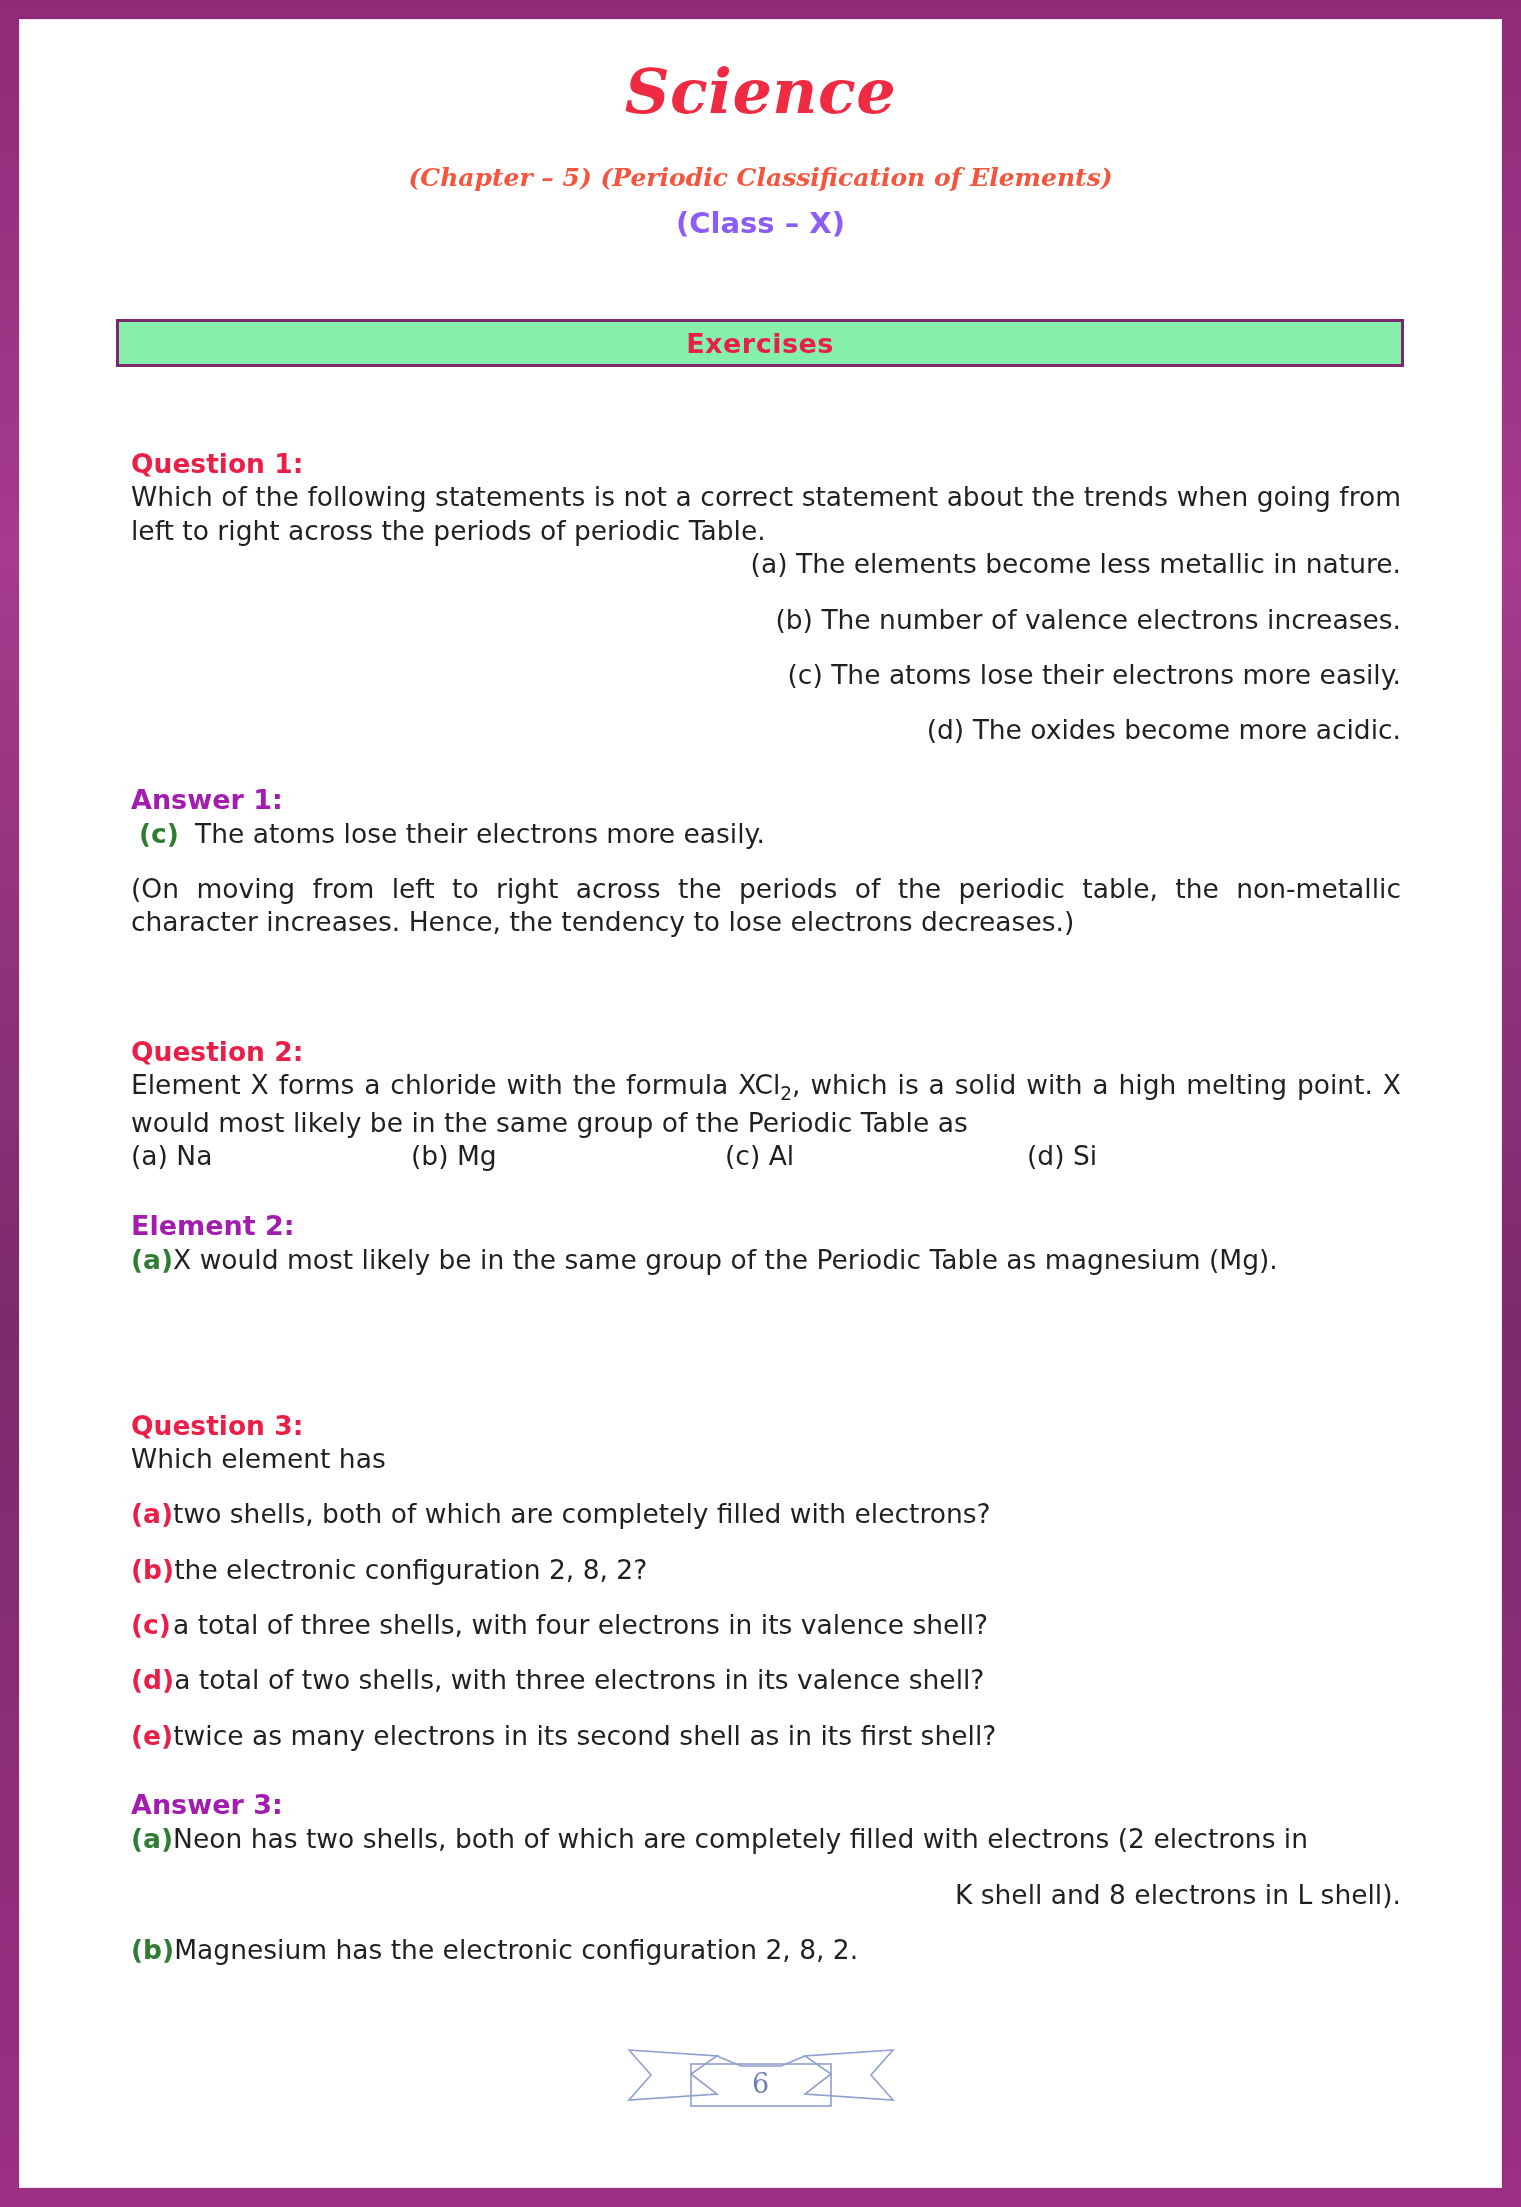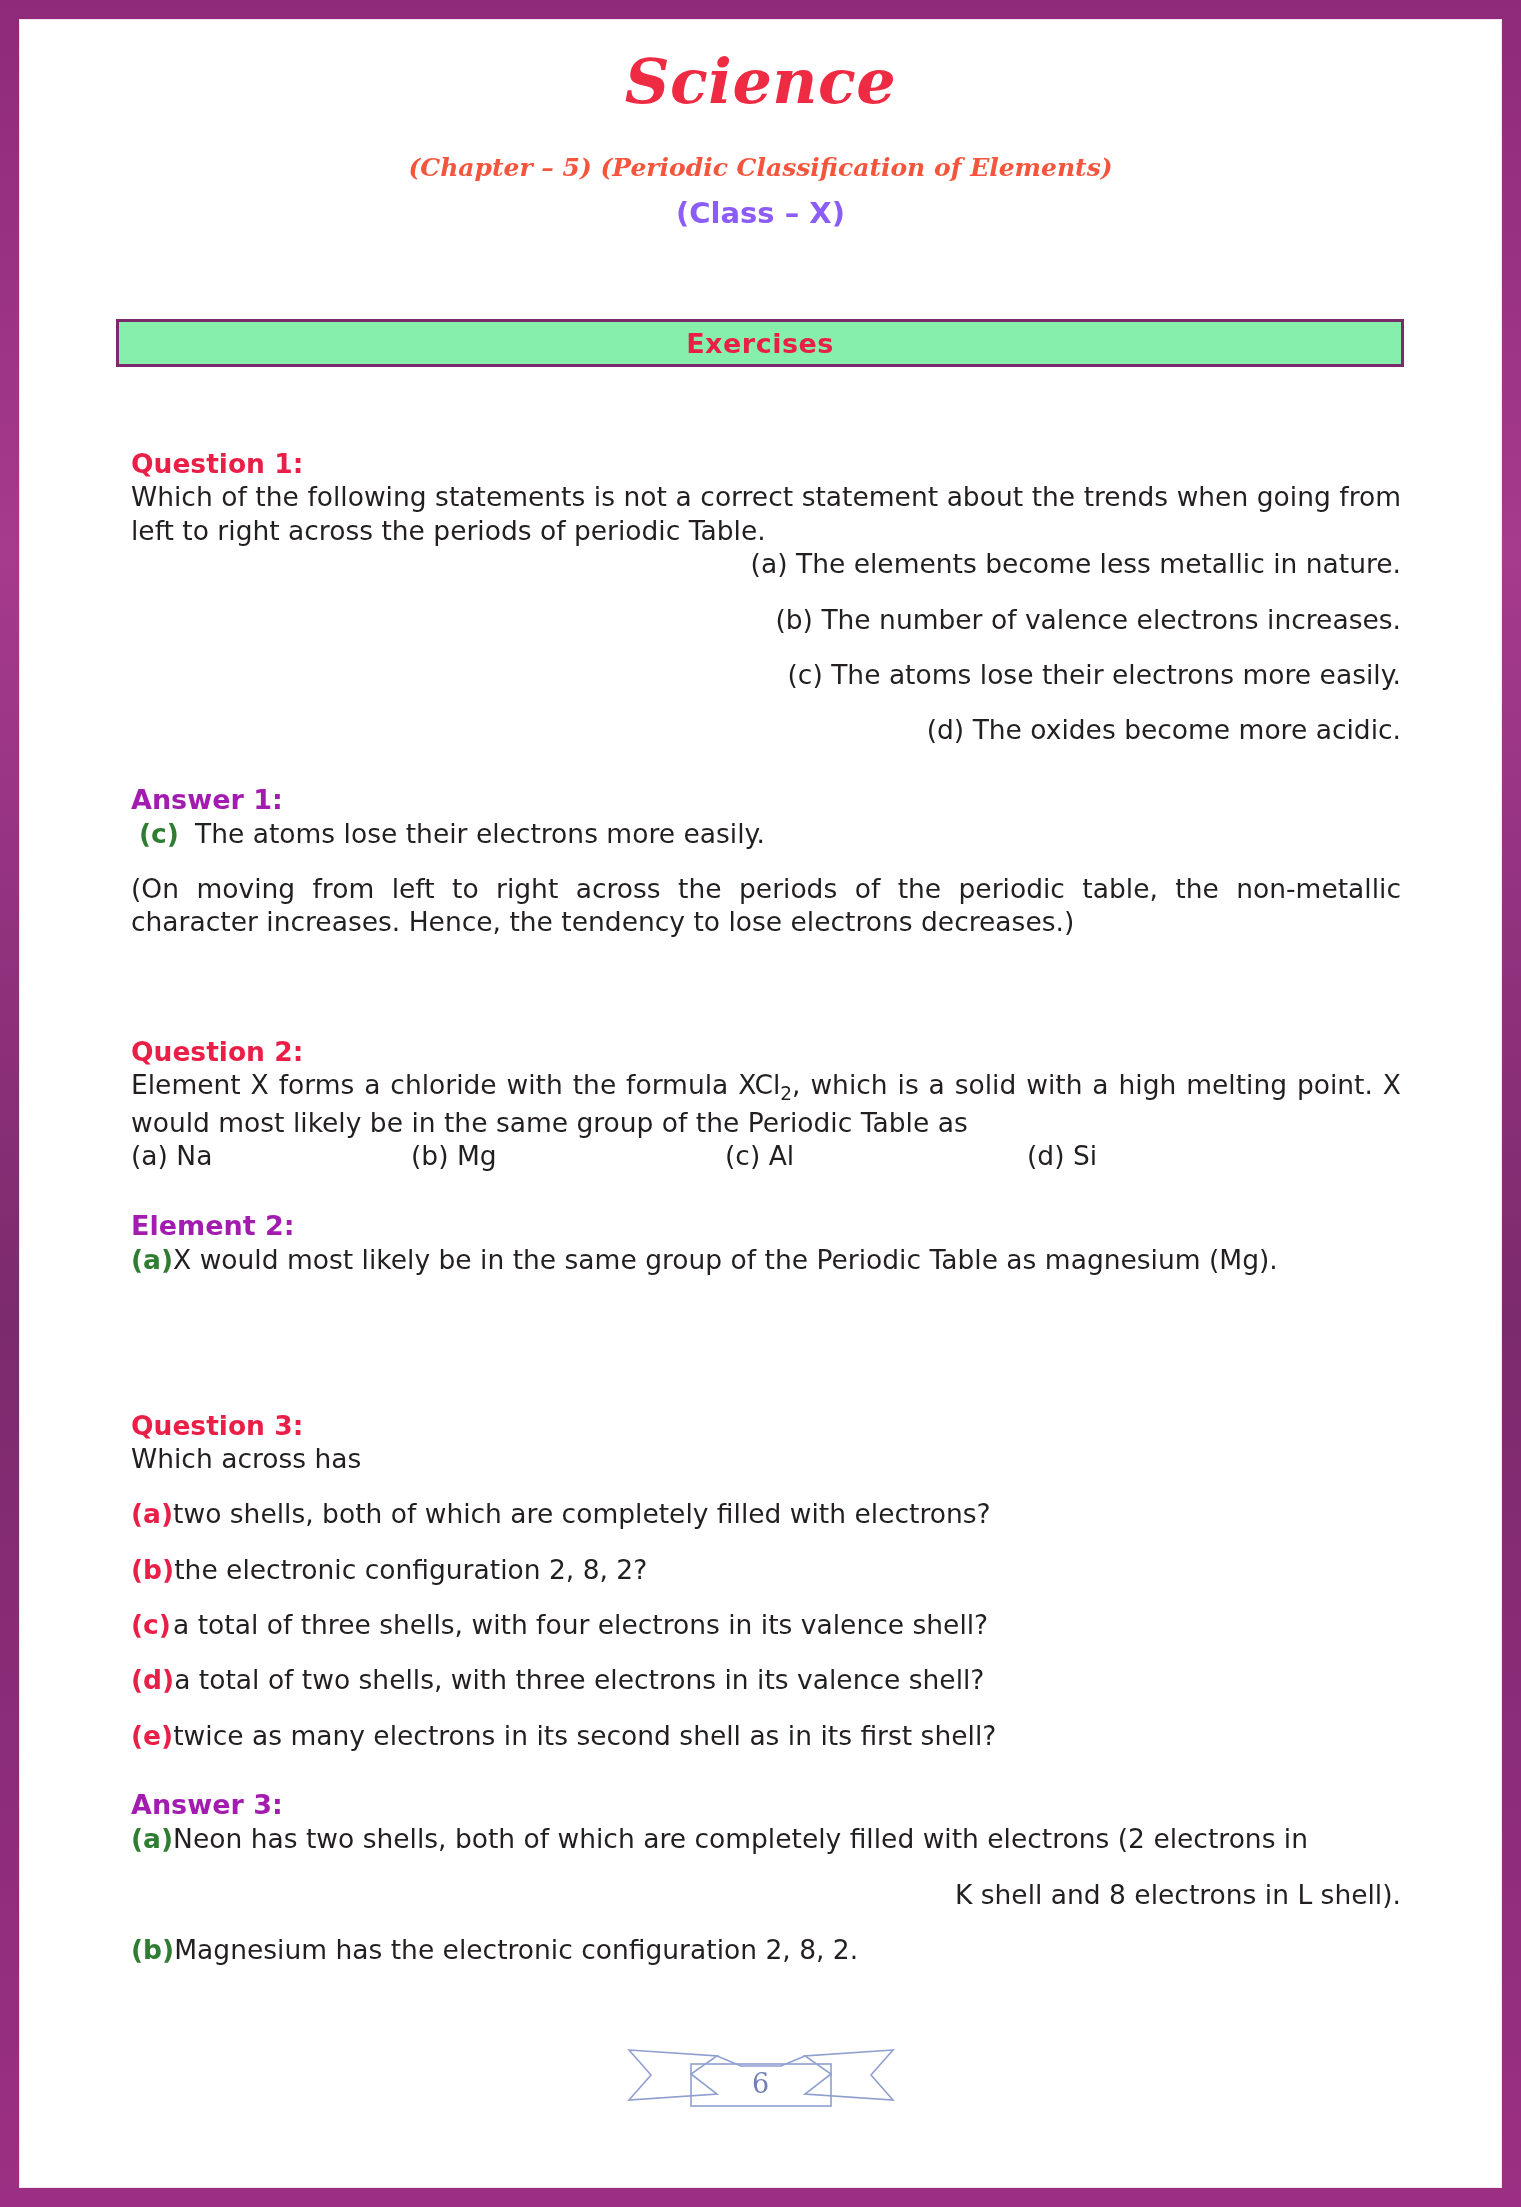--- a/index.html
+++ b/index.html
@@ -43,21 +43,21 @@
     width: 1483px;
     height: 2169px;
     box-sizing: border-box;
     padding: 0;
   }
 
   
   .doc-title {
     text-align: center;
     margin: 0;
-    padding-top: 30px;
+    padding-top: 40px;
     font-family: "DejaVu Serif", "Liberation Serif", serif;
     font-style: italic;
     font-weight: bold;
     font-size: 62px;
     line-height: 1.05;
     color: #ee2b42;
     letter-spacing: 0.5px;
   }
 
   .doc-subtitle {
@@ -275,21 +275,21 @@
           <span class="mk green">(a)</span>
           <span class="tx">X would most likely be in the same group of the Periodic Table as magnesium (Mg).</span>
         </div>
       </div>
 
       <div class="gap-xl"></div>
       <div class="gap-md"></div>
 
       <div>
         <p class="q-label">Question 3:</p>
-        <p class="para left">Which across has</p>
+        <p class="para left">Which element has</p>
 
         <div class="gap-sm"></div>
         <div class="marker-row">
           <span class="mk red">(a)</span>
           <span class="tx">two shells, both of which are completely filled with electrons?</span>
         </div>
 
         <div class="gap-sm"></div>
         <div class="marker-row">
           <span class="mk red">(b)</span>

